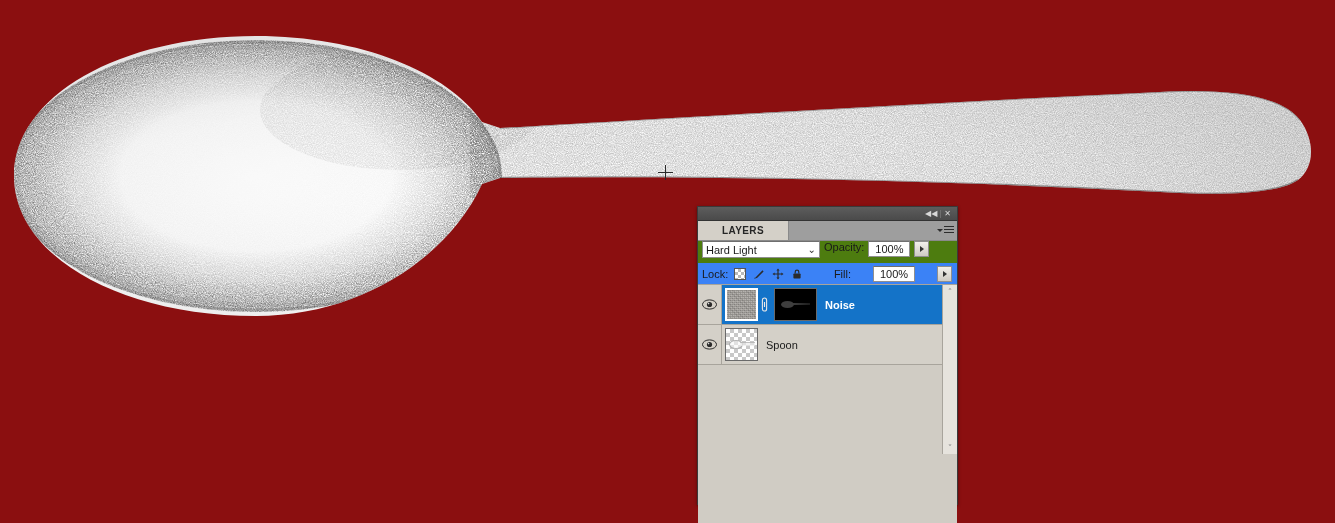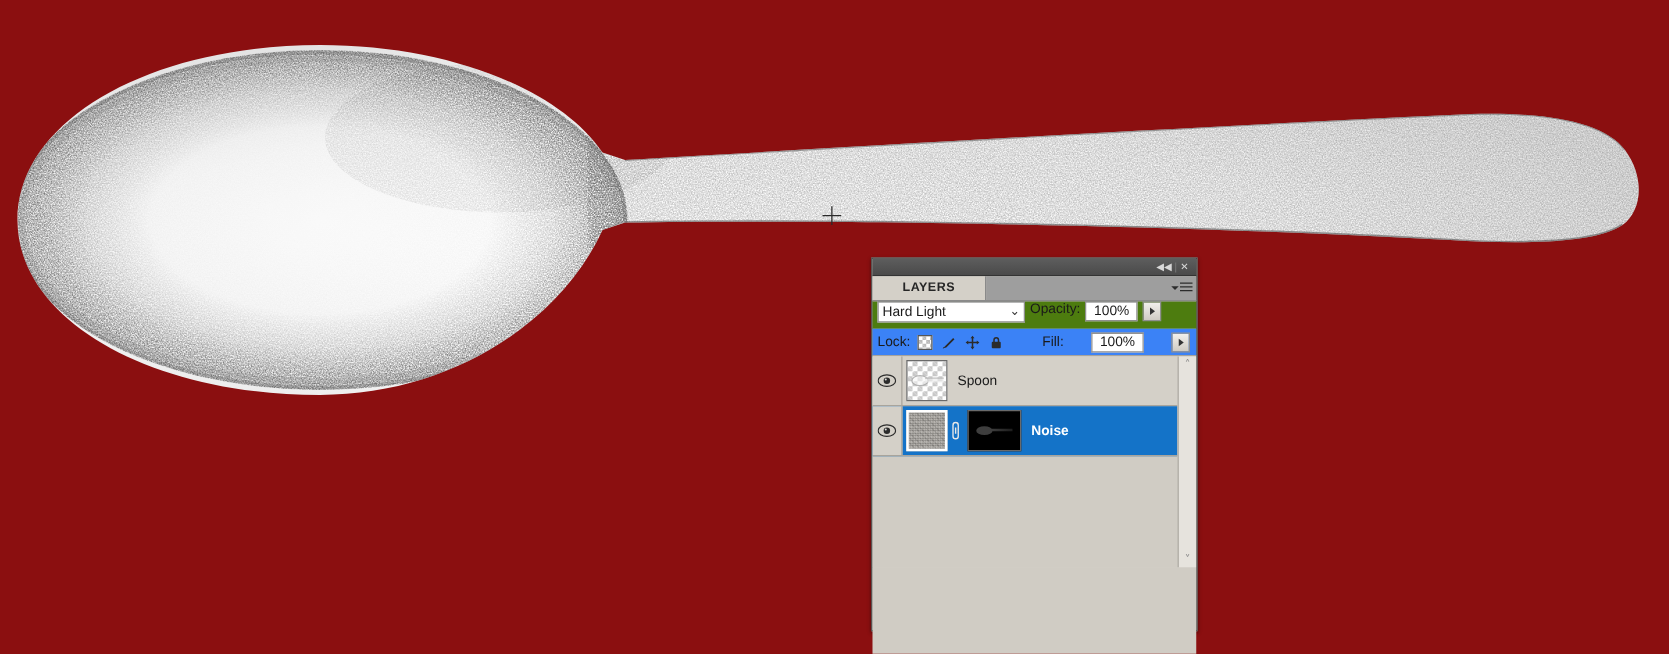--- a/index.html
+++ b/index.html
@@ -525,55 +525,55 @@
       <span class="num-field">100%</span>
       <span class="spin-btn">
         <span class="spin-tri"></span>
       </span>
     </span>
   </div>
 
   <div class="layer-list">
     <div class="layer-rows">
 
-      <div class="layer-row">
-        <div class="eye-cell">
-          <svg class="eye" viewBox="0 0 15 11">
-            <ellipse cx="7.5" cy="5.5" rx="7" ry="4.6" fill="none" stroke="#2b2b2b" stroke-width="1"></ellipse>
-            <circle cx="7.5" cy="5.5" r="2.6" fill="#2b2b2b"></circle>
-            <circle cx="6.6" cy="4.6" r="0.8" fill="#dcdcdc"></circle>
-          </svg>
-        </div>
-        <div class="thumb thumb-checker">
-          <span class="ck-spoon-bowl"></span>
-          <span class="ck-spoon-handle"></span>
-        </div>
-        <span class="layer-name">Spoon</span>
-      </div>
-
       <div class="layer-row selected">
         <div class="eye-cell">
           <svg class="eye" viewBox="0 0 15 11">
             <ellipse cx="7.5" cy="5.5" rx="7" ry="4.6" fill="none" stroke="#2b2b2b" stroke-width="1"></ellipse>
             <circle cx="7.5" cy="5.5" r="2.6" fill="#2b2b2b"></circle>
             <circle cx="6.6" cy="4.6" r="0.8" fill="#dcdcdc"></circle>
           </svg>
         </div>
         <div class="thumb thumb-noise sel-outline"></div>
         <svg class="link-icon" viewBox="0 0 9 15">
           <rect x="2.4" y="1" width="4.2" height="13" rx="2.1" fill="none" stroke="#e8e8e8" stroke-width="1.1"></rect>
           <line x1="4.5" y1="5" x2="4.5" y2="10" stroke="#e8e8e8" stroke-width="1.1"></line>
         </svg>
         <div class="thumb thumb-mask">
           <span class="mask-spoon-bowl"></span>
           <span class="mask-spoon-handle"></span>
         </div>
         <span class="layer-name">Noise</span>
       </div>
 
+      <div class="layer-row">
+        <div class="eye-cell">
+          <svg class="eye" viewBox="0 0 15 11">
+            <ellipse cx="7.5" cy="5.5" rx="7" ry="4.6" fill="none" stroke="#2b2b2b" stroke-width="1"></ellipse>
+            <circle cx="7.5" cy="5.5" r="2.6" fill="#2b2b2b"></circle>
+            <circle cx="6.6" cy="4.6" r="0.8" fill="#dcdcdc"></circle>
+          </svg>
+        </div>
+        <div class="thumb thumb-checker">
+          <span class="ck-spoon-bowl"></span>
+          <span class="ck-spoon-handle"></span>
+        </div>
+        <span class="layer-name">Spoon</span>
+      </div>
+
 
     </div>
 
     <div class="scrollbar">
       <span class="sb-arrow">˄</span>
       <span class="sb-arrow">˅</span>
     </div>
   </div>
 
   <div class="panel-empty"></div>

